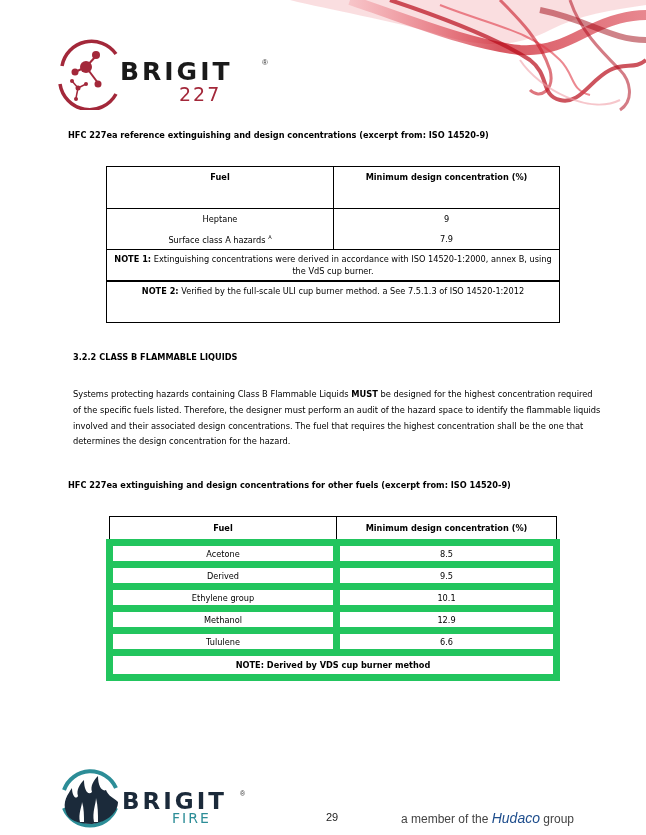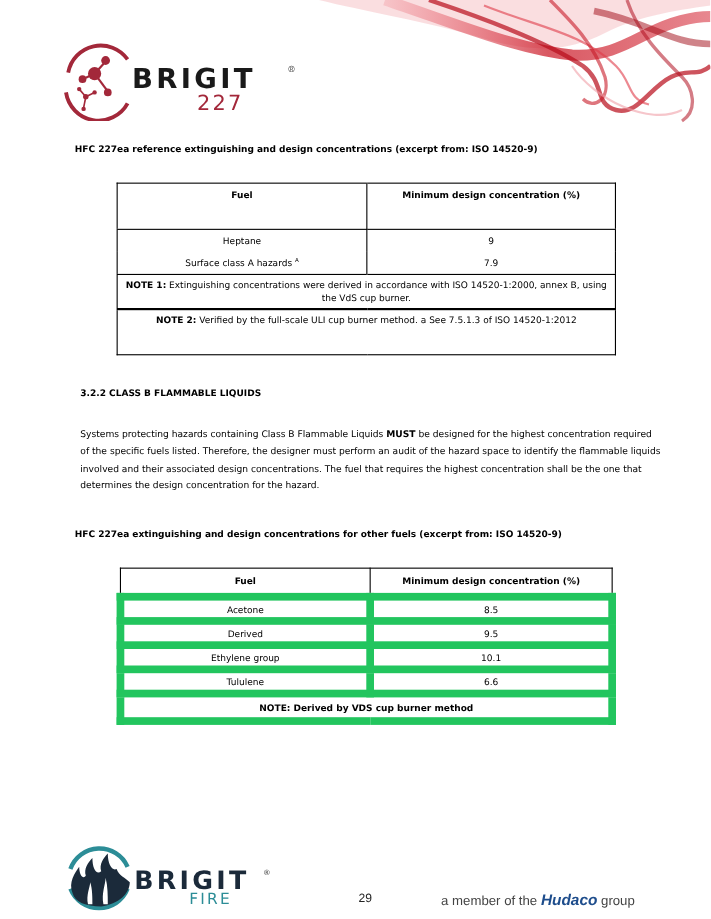--- a/index.html
+++ b/index.html
@@ -47,21 +47,21 @@
     .t2 tr.note td { font-weight: bold; height: 18px; }
 
     
     .logo-bottom { position: absolute; left: 58px; top: 766px; width: 64px; height: 64px; }
     .brand-bot-word { left: 122px; top: 788px; font-size: 23px; color: #1b2a3a; }
     .brand-bot-reg { left: 240px; top: 790px; font-size: 7px; color: #333; }
     .brand-bot-sub { left: 172px; top: 810px; font-size: 14px; color: #2c8d97; letter-spacing: 2px;
                      font-family: "DejaVu Sans", sans-serif; }
     .page-number { left: 326px; top: 811px; font-size: 11px; color: #222; }
     .member { left: 401px; top: 810px; font-size: 12px; color: #444; white-space: nowrap; }
-    .hudaco { font-weight: bold; font-style: italic; color: #1e4d8c; font-size: 14px; }
+    .hudaco { font-weight: normal; font-style: italic; color: #1e4d8c; font-size: 14px; }
   </style>
 </head>
 <body>
 
 <svg class="smoke" viewBox="0 0 356 120">
   <defs>
     <linearGradient id="sg" x1="0" y1="0" x2="1" y2="0">
       <stop offset="0" stop-color="#e53040" stop-opacity="0.15"></stop>
       <stop offset="0.5" stop-color="#c8101e" stop-opacity="0.7"></stop>
       <stop offset="1" stop-color="#d01020" stop-opacity="0.5"></stop>
@@ -147,20 +147,24 @@
   </tr>
   <tr>
     <td>Derived</td>
     <td>9.5</td>
   </tr>
   <tr>
     <td>Ethylene group</td>
     <td>10.1</td>
   </tr>
   <tr>
+    <td>Methanol</td>
+    <td>12.9</td>
+  </tr>
+  <tr>
     <td>Tululene</td>
     <td>6.6</td>
   </tr>
   <tr class="note">
     <td colspan="2">NOTE: Derived by VDS cup burner method</td>
   </tr>
 </tbody>
   </table>
 
 <svg class="logo-bottom" viewBox="0 0 64 64">

